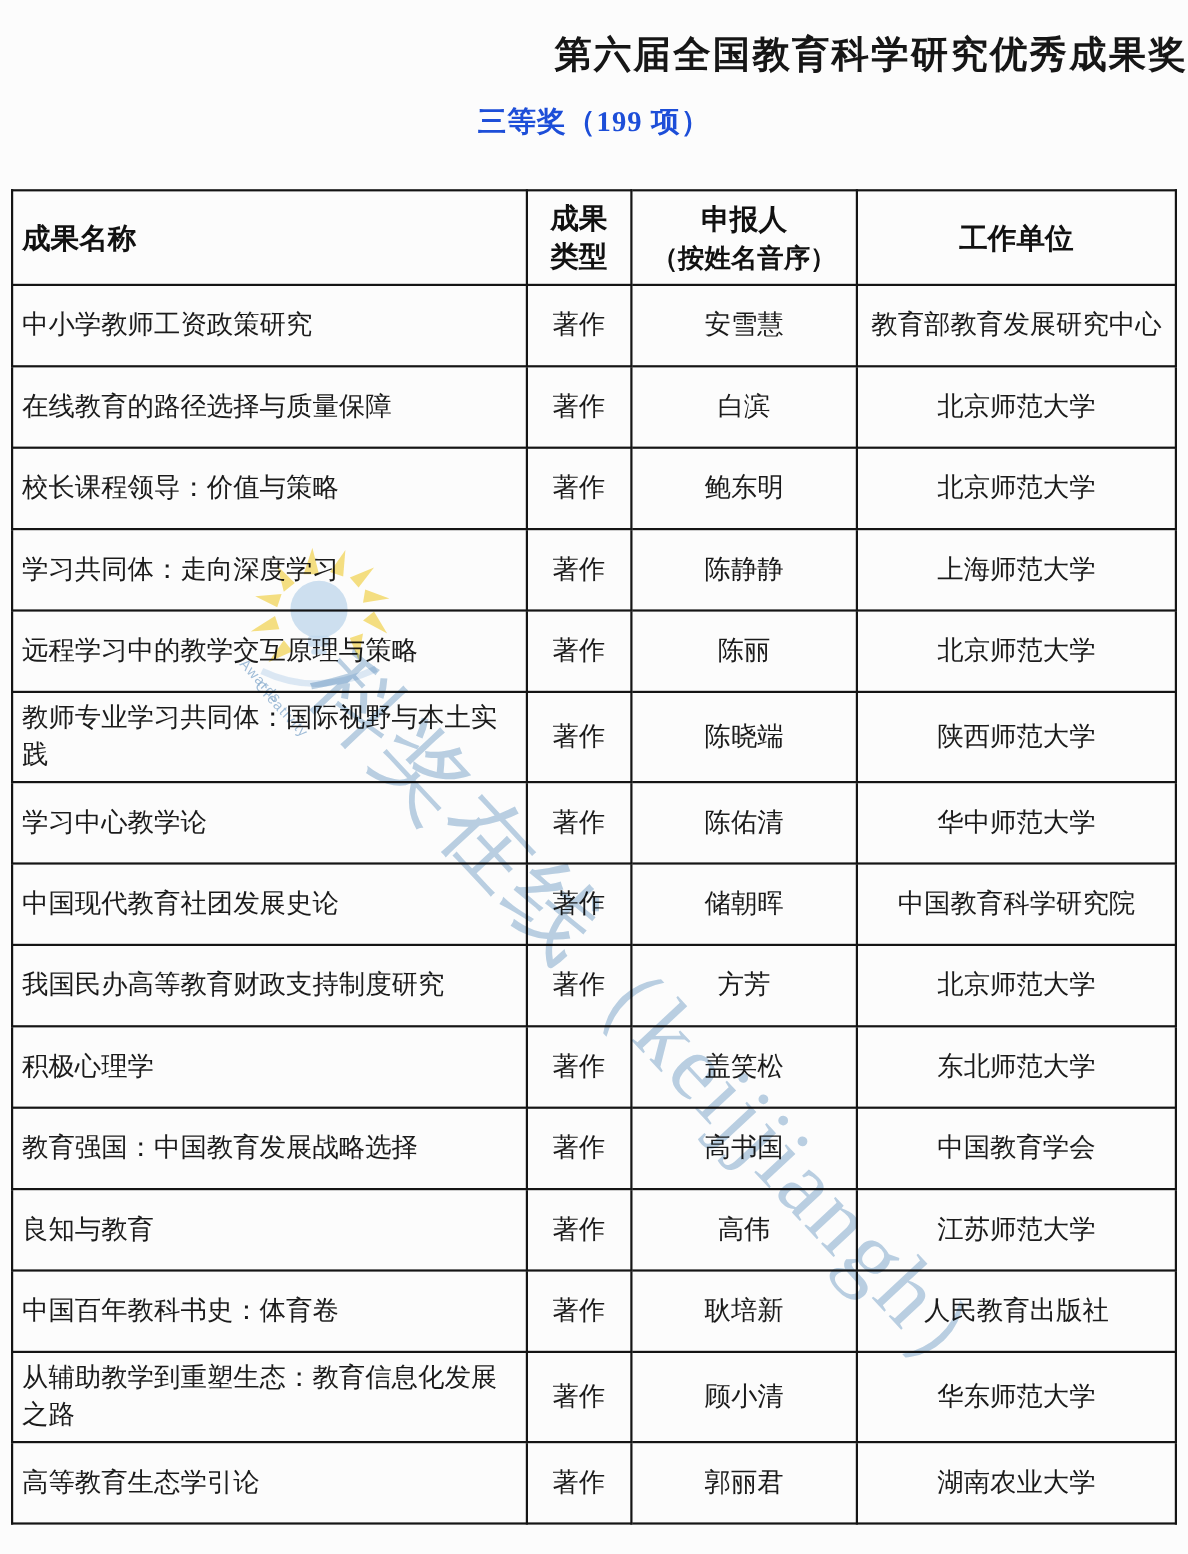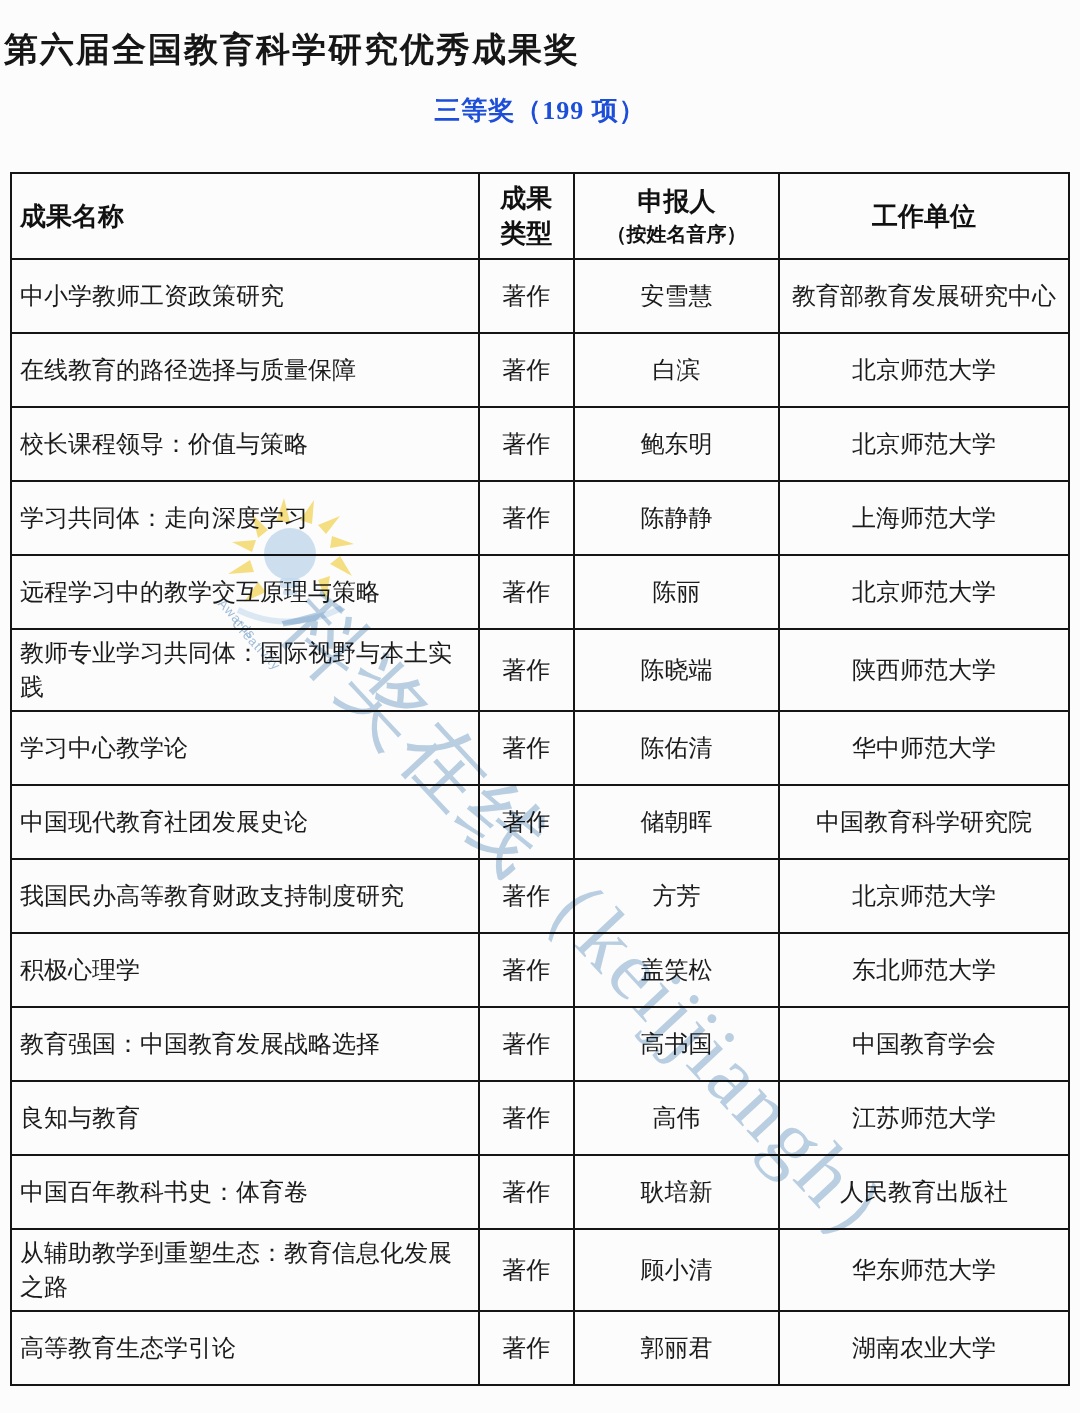--- a/index.html
+++ b/index.html
@@ -6,22 +6,22 @@
   body{
     width:1080px;height:1413px;
     background:#fcfcfc;
     font-family:"Liberation Serif","DejaVu Serif",serif;
     color:#1b1b1b;
     position:relative;
     overflow:hidden;
   }
   .page{position:relative;z-index:1;padding-top:27px;}
   h1.doc-title{
-    margin:0 0 20px 4px;
-    text-align:left;
+    margin:0 0 20px 17px;
+    text-align:right;
     font-size:34px;
     font-weight:700;
     letter-spacing:2px;
     color:#161616;
   }
   h2.doc-subtitle{
     margin:0 0 44px 0;
     text-align:center;
     font-size:26px;
     font-weight:700;
@@ -38,21 +38,21 @@
   table.results th, table.results td{
     border:2px solid #151515;
     padding:6px 8px;
     vertical-align:middle;
     background:transparent;
   }
   col.c1{width:44.2%;} col.c2{width:9.0%;} col.c3{width:19.4%;} col.c4{width:27.4%;}
   thead th{height:72px;font-weight:700;font-size:26px;color:#111;}
   th.h-name{text-align:left;padding-left:16px;}
   th.h-type{line-height:1.35;font-family:Liberation Serif, serif;}
-  th.h-app .note{display:block;font-size:20px;font-weight:700;margin-top:2px;}
+  th.h-app .note{display:block;font-size:24px;font-weight:700;margin-top:2px;}
   tbody td{height:60px;font-size:24px;line-height:1.42;}
   td.c-name{text-align:left;padding-left:14px;border-radius:20px;}
   td.c-type,td.c-app,td.c-unit{text-align:center;}
   
   .wm{
     position:absolute;z-index:2;pointer-events:none;
     mix-blend-mode:multiply;
   }
   .wm-text{
     left:338px;top:568px;

